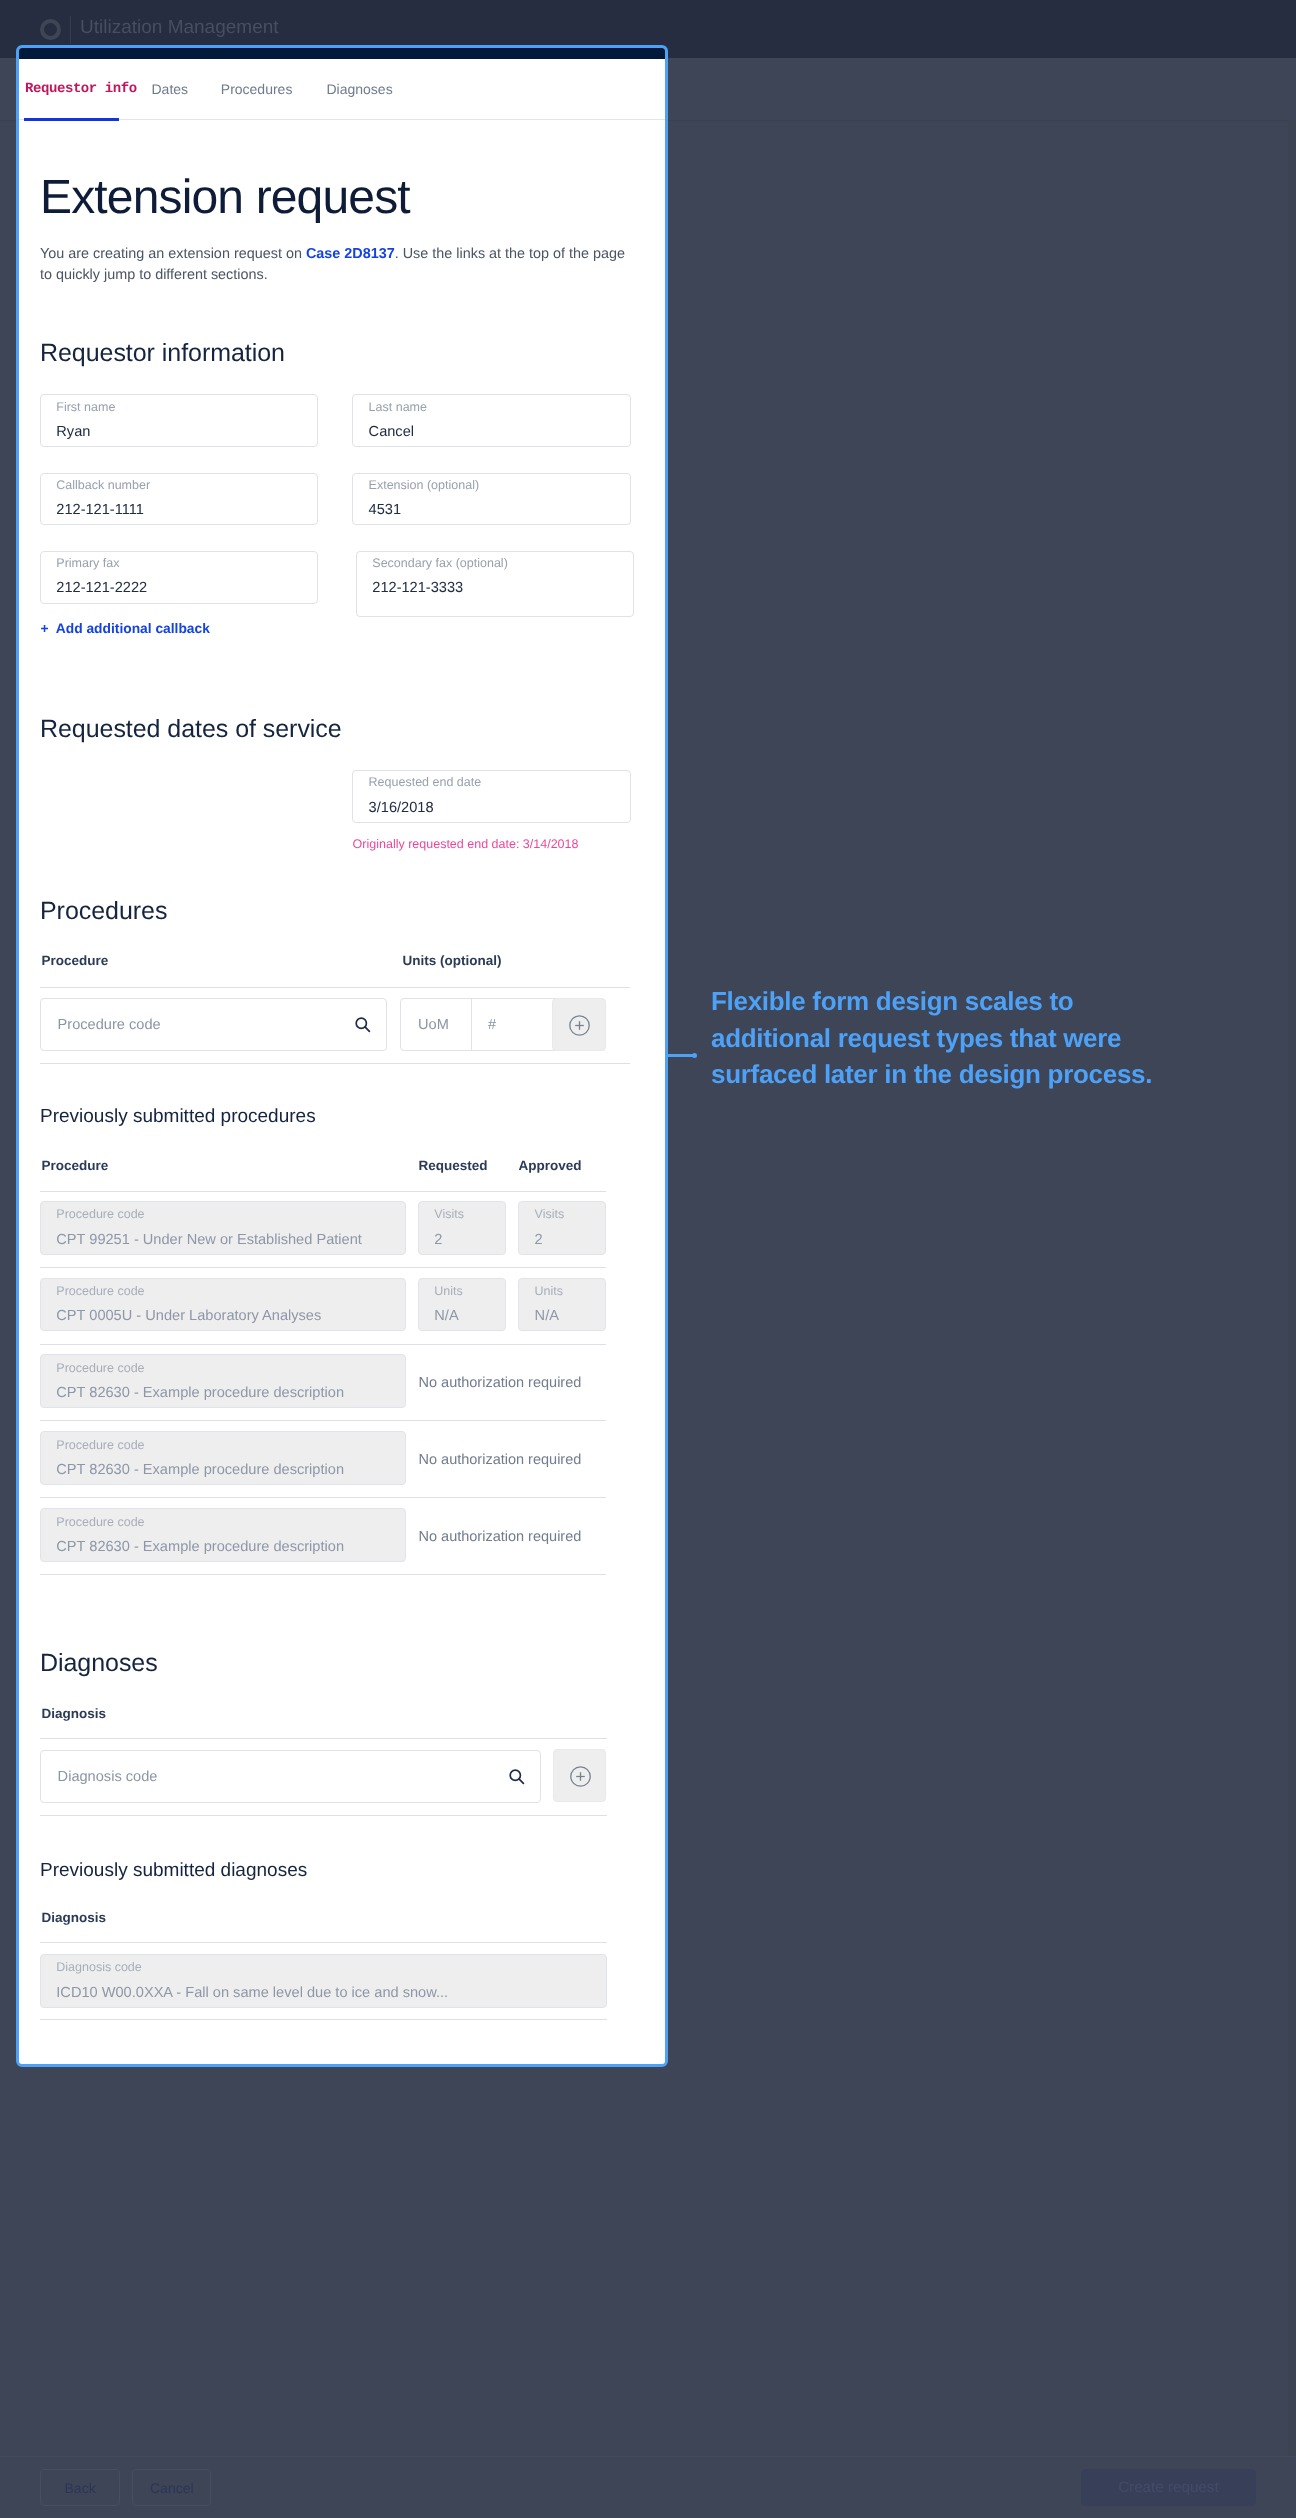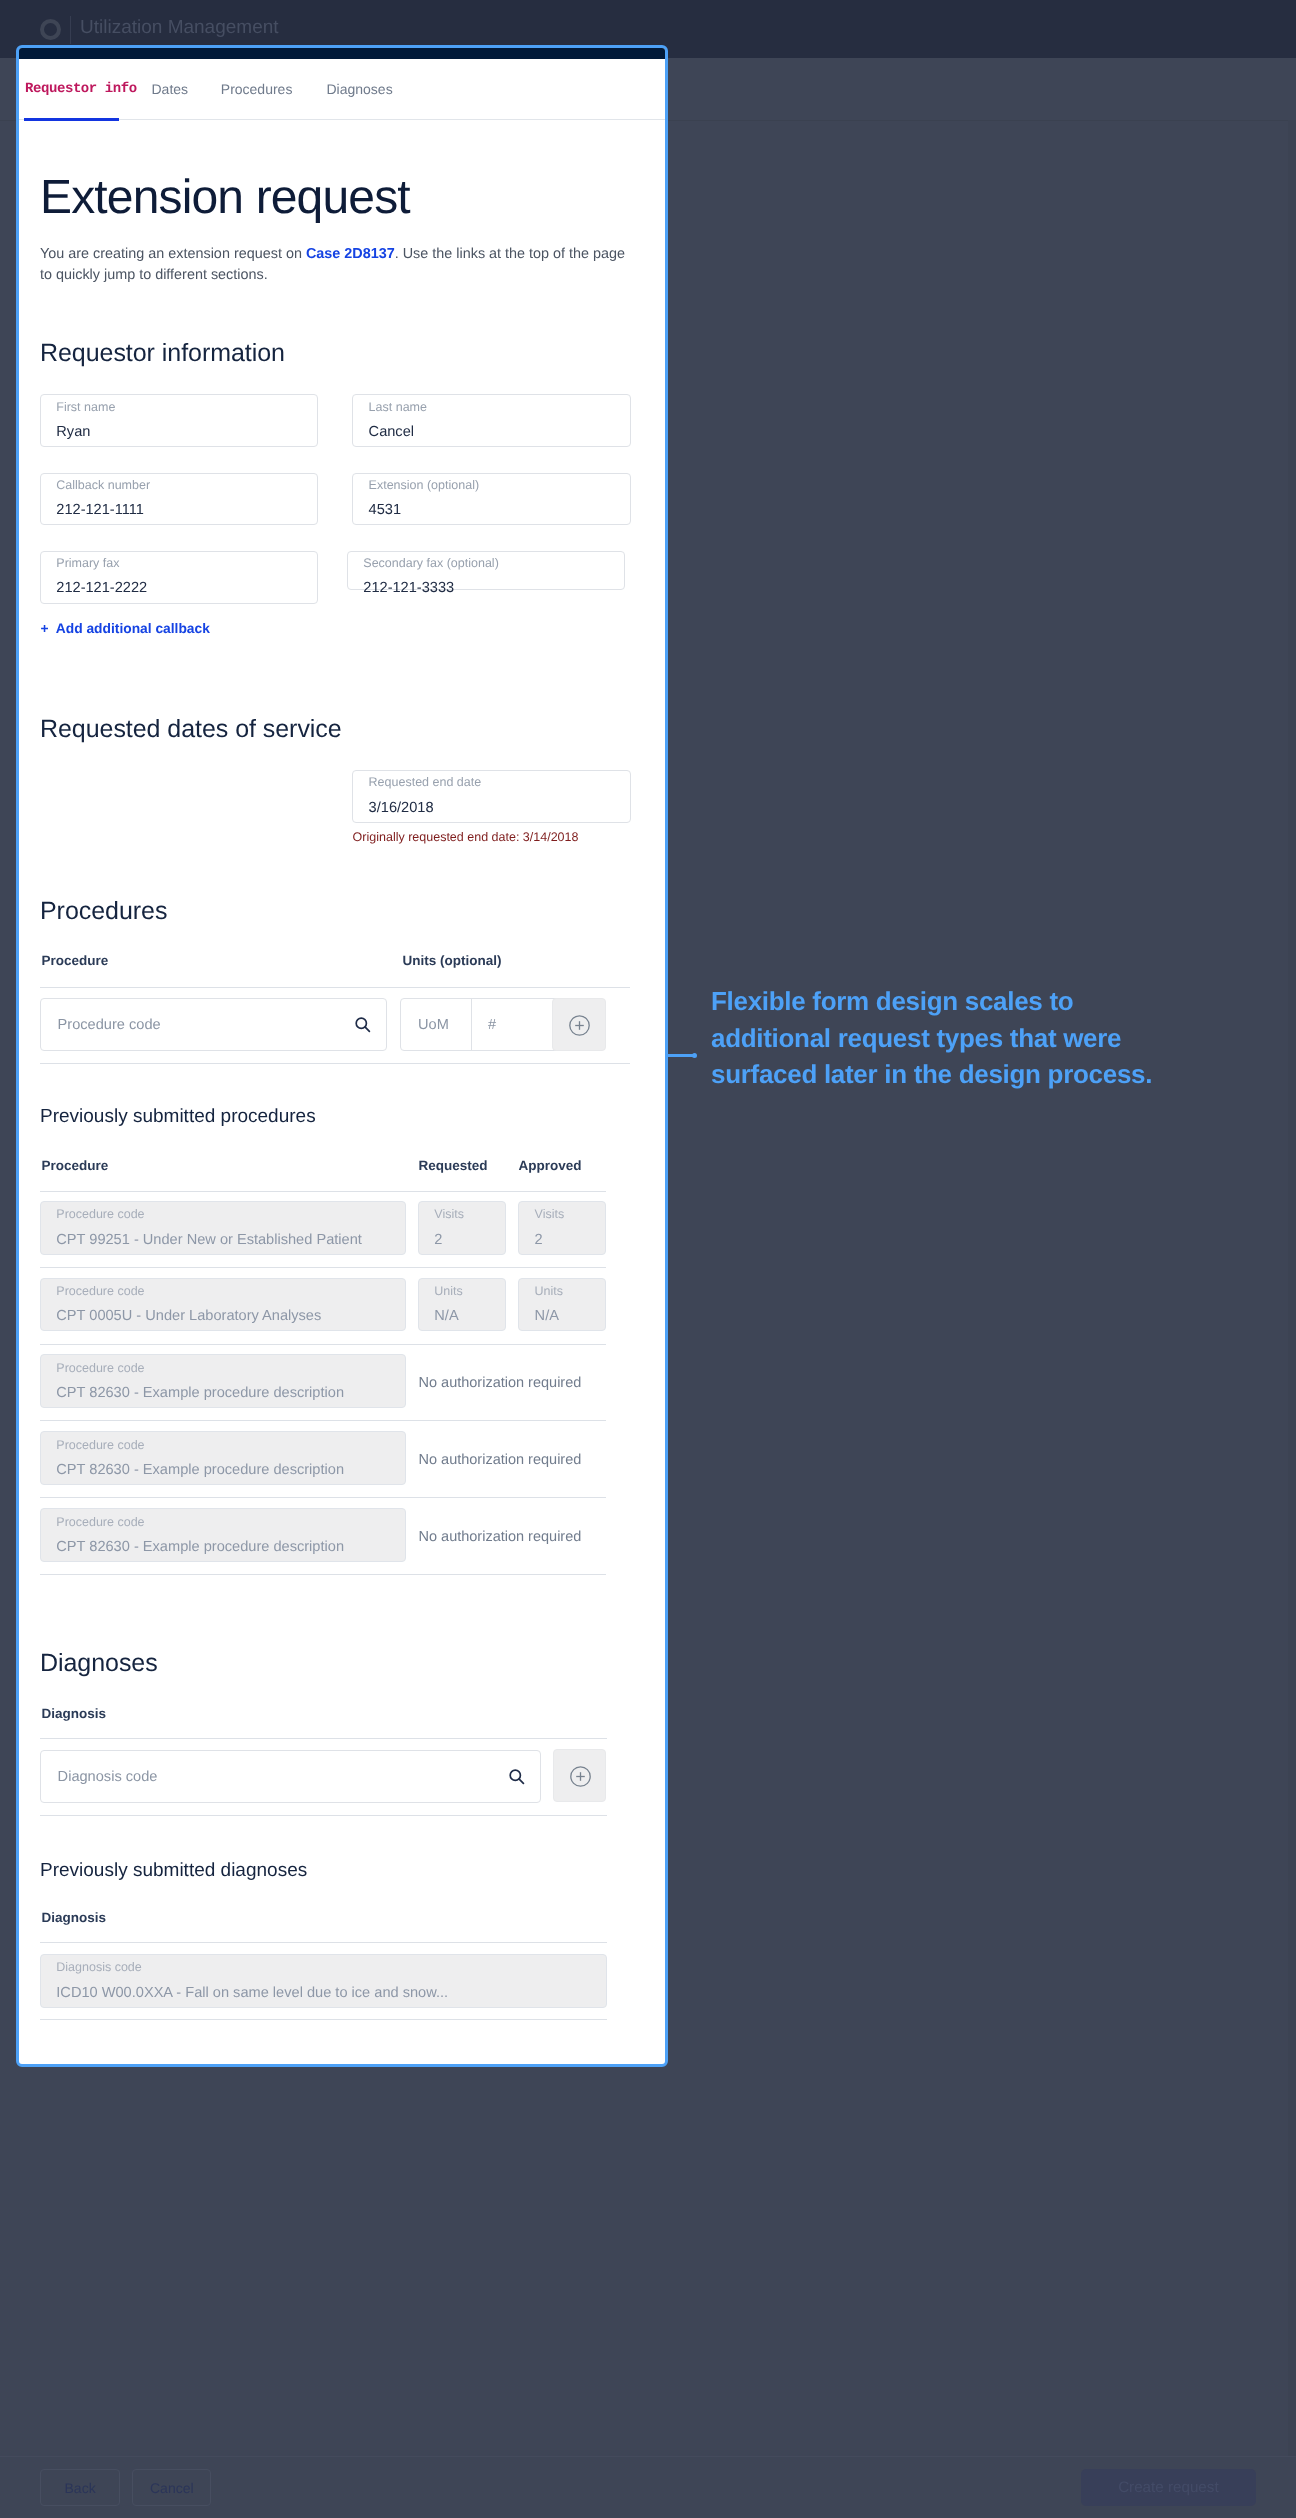--- a/index.html
+++ b/index.html
@@ -47,21 +47,21 @@
 
   .h2{position:absolute;left:40px;font-size:25px;line-height:32px;color:#15243f;font-weight:400;
      letter-spacing:-.05px;white-space:nowrap;}
   .h3{position:absolute;left:40px;font-size:19px;line-height:26px;color:#15243f;font-weight:400;white-space:nowrap;}
 
   
   .fld{position:absolute;box-sizing:border-box;border:1px solid #dfe2e7;border-radius:4px;background:#fff;}
   .fld .lbl{position:absolute;left:15.3px;top:3.4px;font-size:12.5px;line-height:17px;color:#98a1ae;white-space:nowrap;}
   .fld .val{position:absolute;left:15.3px;top:26.8px;font-size:14.6px;line-height:20px;color:#202c44;white-space:nowrap;}
   .fld .ph{position:absolute;left:16.6px;top:16.4px;font-size:14.6px;line-height:20px;color:#8b95a4;white-space:nowrap;}
-  .hint{position:absolute;font-size:12.5px;line-height:18px;color:#7f1d1d;white-space:nowrap;}
+  .hint{position:absolute;font-size:12.5px;line-height:18px;color:#ec4899;white-space:nowrap;margin-top:7px;}
   .addlink{position:absolute;left:40.4px;font-size:13.8px;line-height:20px;color:#1543e3;font-weight:700;white-space:nowrap;}
   .addlink .pl{font-weight:700;margin-right:4px;}
 
   .unitsdiv{position:absolute;left:69.3px;top:-1px;width:1px;height:53px;background:#dfe2e7;}
 
   
   .colhead{position:absolute;font-size:13.5px;line-height:18px;color:#2b3b57;font-weight:700;white-space:nowrap;}
   .rule{position:absolute;height:1px;background:#dde1e7;}
 
   
@@ -129,21 +129,21 @@
       <div class="val">212-121-1111</div>
     </div>
     <div class="fld" style="left:352.3px;top:472.5px;width:278.4px;height:52.9px">
       <div class="lbl">Extension (optional)</div>
       <div class="val">4531</div>
     </div>
     <div class="fld" style="left:40px;top:550.7px;width:278.4px;height:52.9px">
       <div class="lbl">Primary fax</div>
       <div class="val">212-121-2222</div>
     </div>
-    <div class="fld" style="left:347px;top:550.7px;width:278.4px;height:39px">
+    <div class="fld" style="left:356px;top:550.7px;width:278.4px;height:66px">
       <div class="lbl">Secondary fax (optional)</div>
       <div class="val">212-121-3333</div>
     </div>
     <div class="addlink" style="top:618.8px"><span class="pl">+</span>
       <span>Add additional callback</span></div>
 
     <div class="h2" style="top:713px">Requested dates of service</div>
     <div class="fld" style="left:352.3px;top:770px;width:278.4px;height:52.9px">
       <div class="lbl">Requested end date</div>
       <div class="val">3/16/2018</div>

